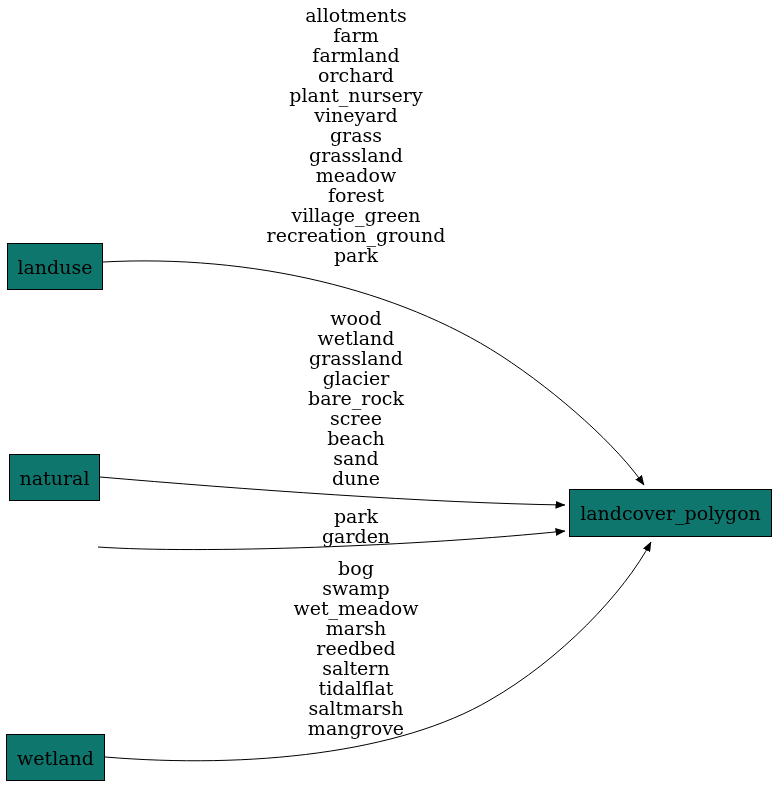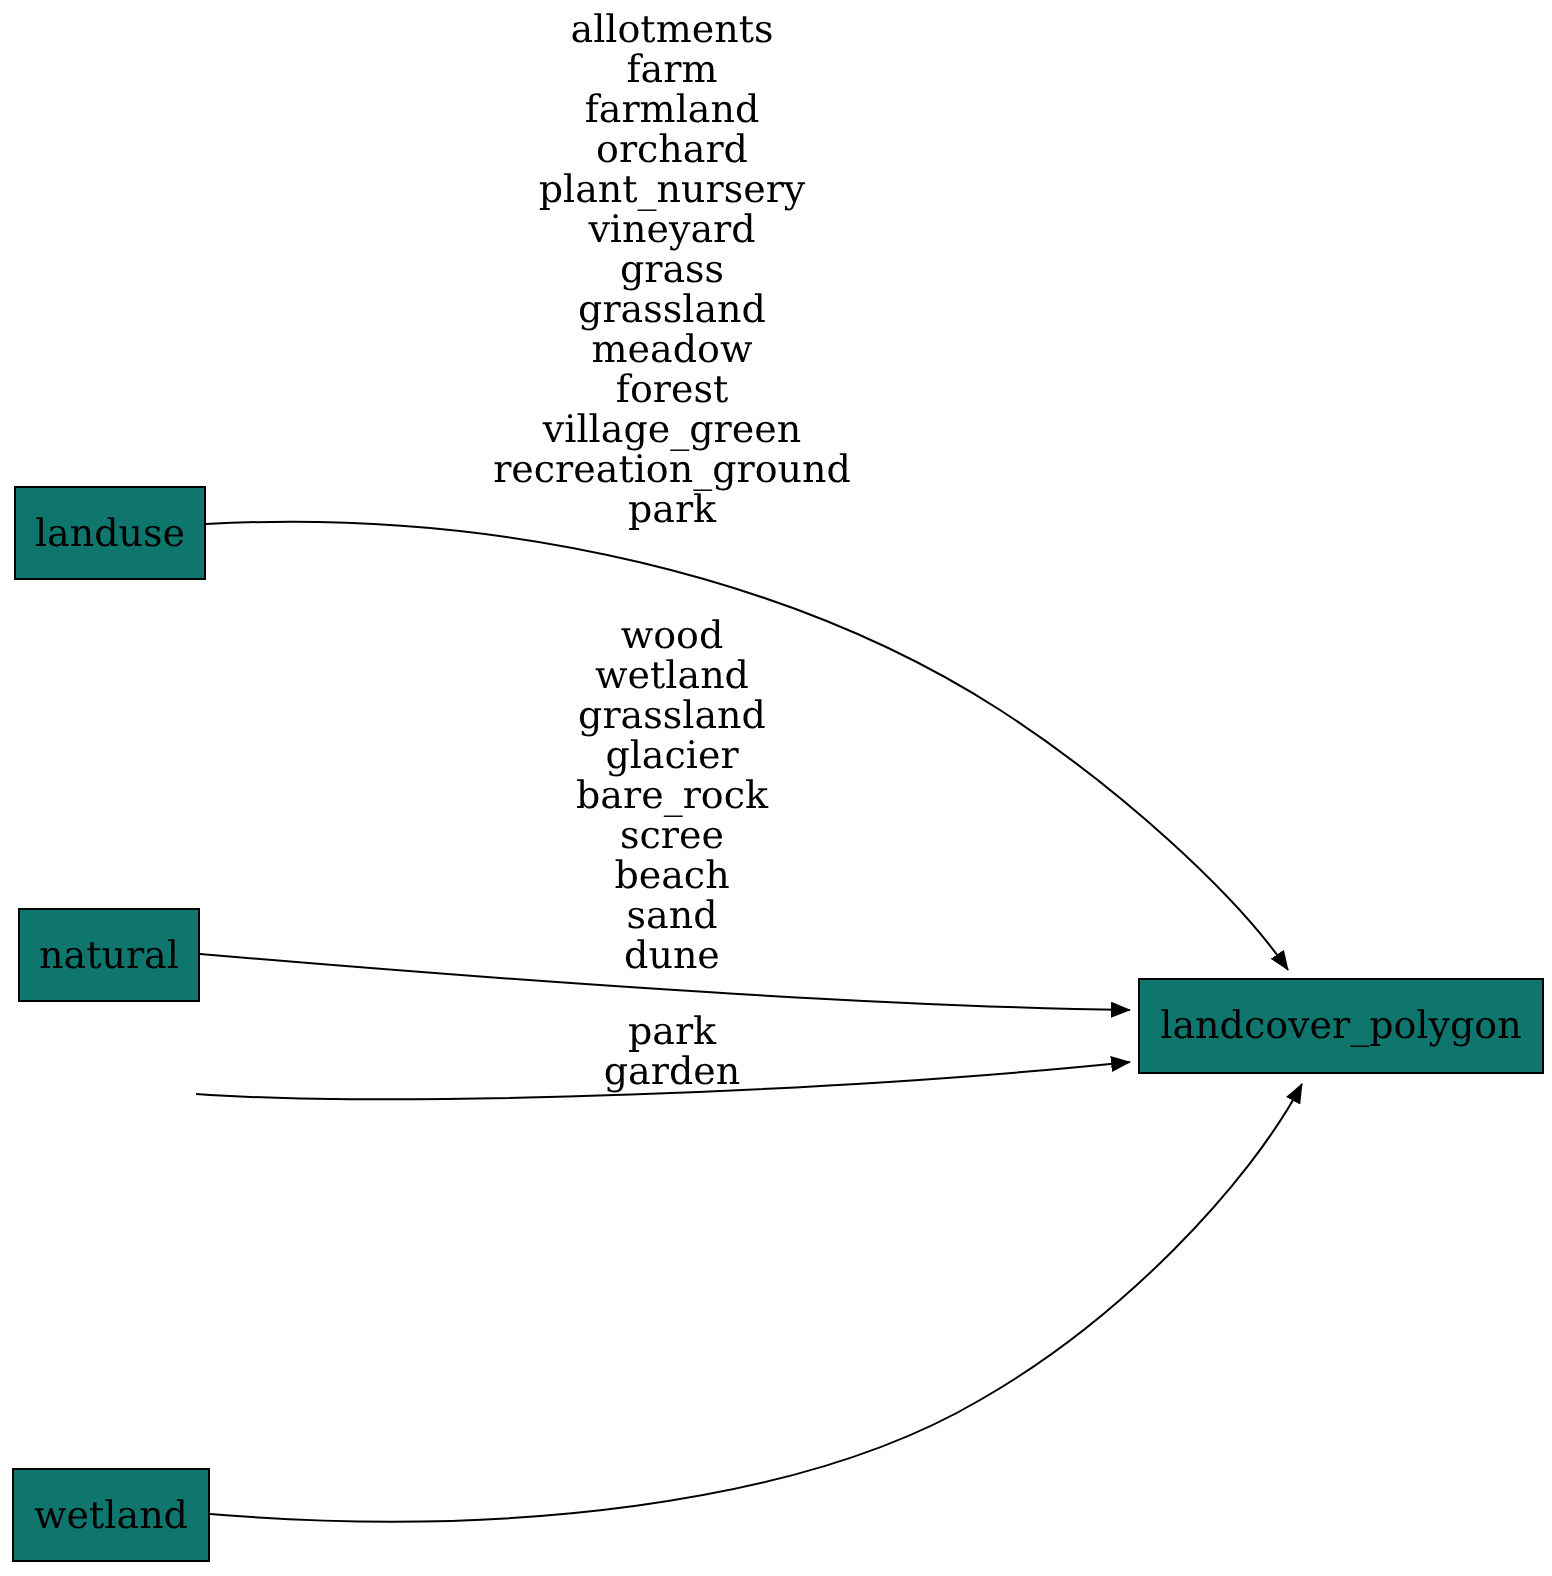--- a/index.html
+++ b/index.html
@@ -34,20 +34,21 @@
     font-size: 19px;
     white-space: nowrap;
   }
   .edge-label {
     position: absolute;
     transform: translateX(-50%);
     text-align: center;
     white-space: pre-line;
     font-size: 19px;
     line-height: 20px;
+    margin-left: 20px;
   }
   
   #node-landuse   { left: 7px;   top: 243px; width: 96px;  height: 47px; }
   #node-natural   { left: 9px;   top: 454px; width: 91px;  height: 47px; }
   #node-leisure   { left: 11px;  top: 524px; width: 87px;  height: 46px; }
   #node-wetland   { left: 6px;   top: 734px; width: 99px;  height: 47px; }
   #node-landcover { left: 569px; top: 489px; width: 203px; height: 48px; text-align: center; }
   
   #edge-label-landuse { left: 336px; top: 5px;   }
   #edge-label-natural { left: 336px; top: 308px; }
@@ -100,14 +101,23 @@
 glacier
 bare_rock
 scree
 beach
 sand
 dune</div>
 
   <div class="edge-label" id="edge-label-leisure">park
 garden</div>
 
+  <div class="edge-label" id="edge-label-wetland">bog
+swamp
+wet_meadow
+marsh
+reedbed
+saltern
+tidalflat
+saltmarsh
+mangrove</div>
 
 </div>
 
 </body></html>

